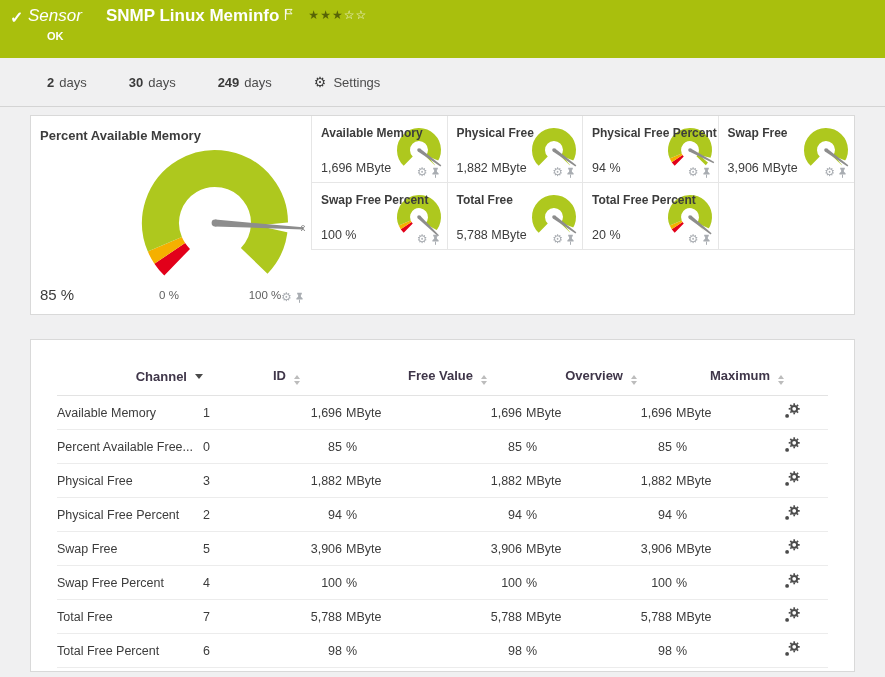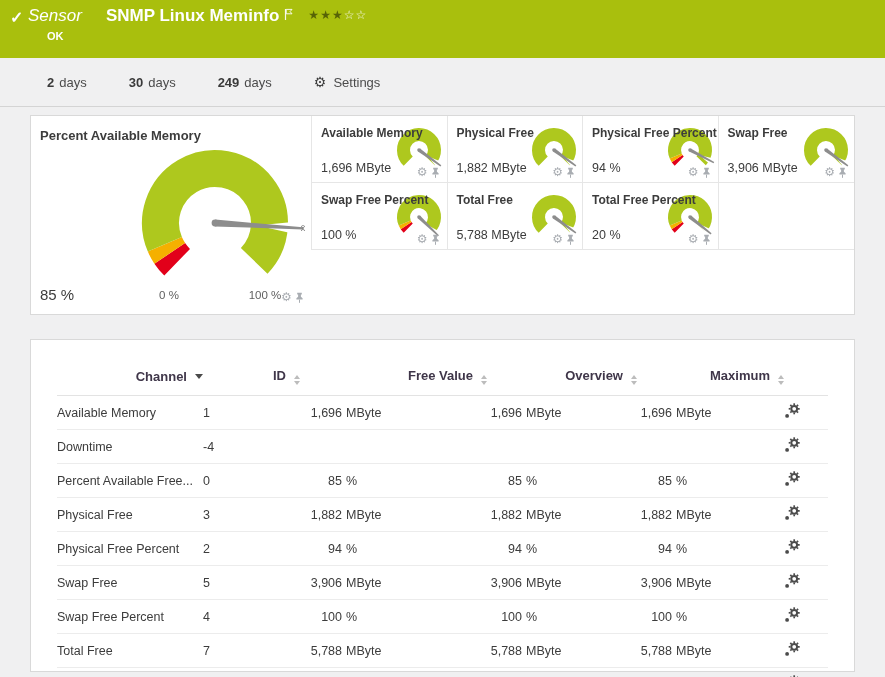--- a/index.html
+++ b/index.html
@@ -300,41 +300,20 @@
                     <line x1="6.3999999999999995" y1="5.800000000000001" x2="4.699999999999999" y2="5.800000000000001" stroke-width="1.7"></line>
                     <line x1="7.512994231491119" y1="3.1129942314911196" x2="6.310912703473987" y2="1.910912703473989" stroke-width="1.7"></line>
                     <line x1="10.2" y1="2" x2="10.199999999999998" y2="0.2999999999999998" stroke-width="1.7"></line>
                     <line x1="12.887005768508878" y1="3.1129942314911188" x2="14.08908729652601" y2="1.9109127034739877" stroke-width="1.7"></line>
                   </g>
                   <circle cx="10.2" cy="5.8" r="2.9" fill="none" stroke="#4b4b4b" stroke-width="2"></circle>
                   <circle cx="3.1" cy="12.9" r="1.9" fill="#4b4b4b"></circle>
                 </svg></td>
             </tr>
             <tr>
-              <td class="channel">Downtime</td>
-              <td>-4</td>
-              <td class="last"></td>
-              <td class="min"></td>
-              <td class="max"></td>
-              <td class="rowgear"><svg width="16" height="16">
-                  <g stroke="#4b4b4b">
-                    <line x1="14" y1="5.8" x2="15.7" y2="5.8" stroke-width="1.7"></line>
-                    <line x1="12.88700576850888" y1="8.48700576850888" x2="14.08908729652601" y2="9.689087296526012" stroke-width="1.7"></line>
-                    <line x1="10.2" y1="9.6" x2="10.2" y2="11.3" stroke-width="1.7"></line>
-                    <line x1="7.512994231491119" y1="8.48700576850888" x2="6.3109127034739885" y2="9.689087296526012" stroke-width="1.7"></line>
-                    <line x1="6.3999999999999995" y1="5.800000000000001" x2="4.699999999999999" y2="5.800000000000001" stroke-width="1.7"></line>
-                    <line x1="7.512994231491119" y1="3.1129942314911196" x2="6.310912703473987" y2="1.910912703473989" stroke-width="1.7"></line>
-                    <line x1="10.2" y1="2" x2="10.199999999999998" y2="0.2999999999999998" stroke-width="1.7"></line>
-                    <line x1="12.887005768508878" y1="3.1129942314911188" x2="14.08908729652601" y2="1.9109127034739877" stroke-width="1.7"></line>
-                  </g>
-                  <circle cx="10.2" cy="5.8" r="2.9" fill="none" stroke="#4b4b4b" stroke-width="2"></circle>
-                  <circle cx="3.1" cy="12.9" r="1.9" fill="#4b4b4b"></circle>
-                </svg></td>
-            </tr>
-            <tr>
               <td class="channel">Percent Available Free...</td>
               <td>0</td>
               <td class="last"><span class="num">85</span><span class="unit">%</span></td>
               <td class="min"><span class="num">85</span><span class="unit">%</span></td>
               <td class="max"><span class="num">85</span><span class="unit">%</span></td>
               <td class="rowgear"><svg width="16" height="16">
                   <g stroke="#4b4b4b">
                     <line x1="14" y1="5.8" x2="15.7" y2="5.8" stroke-width="1.7"></line>
                     <line x1="12.88700576850888" y1="8.48700576850888" x2="14.08908729652601" y2="9.689087296526012" stroke-width="1.7"></line>
                     <line x1="10.2" y1="9.6" x2="10.2" y2="11.3" stroke-width="1.7"></line>

